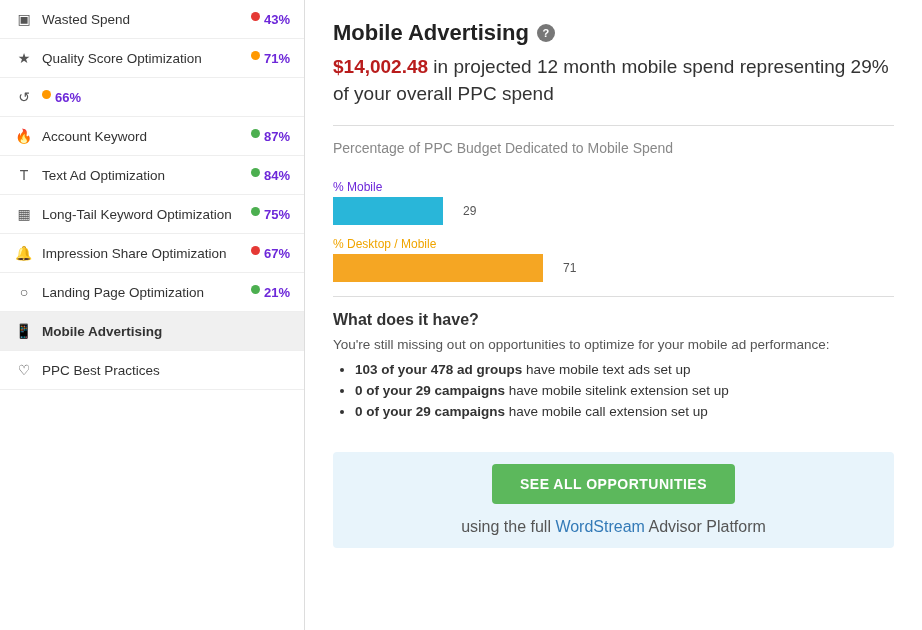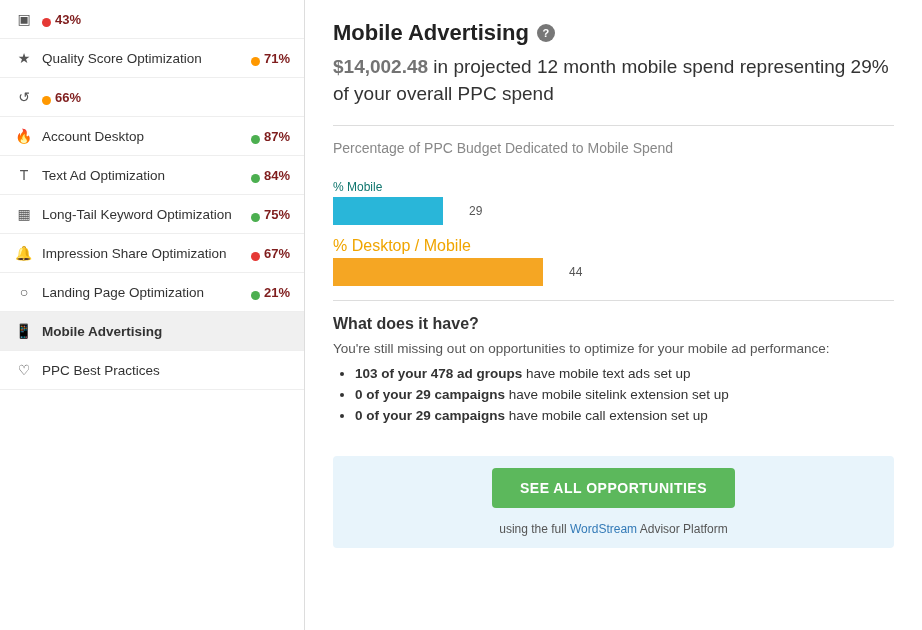--- a/index.html
+++ b/index.html
@@ -44,25 +44,25 @@
       align-items: center;
       justify-content: center;
     }
     .sidebar-item .item-label {
       flex: 1;
       font-size: 13.5px;
       color: #333;
     }
     .sidebar-item .item-score {
       display: flex;
-      align-items: flex-end;
+      align-items: flex-start;
       gap: 4px;
       font-size: 13px;
       font-weight: bold;
-      color: #7f1d1d;
+      color: #6d28d9;
     }
     .dot {
       width: 9px;
       height: 9px;
       border-radius: 50%;
       display: inline-block;
     }
     .dot-red { background: #e53935; }
     .dot-orange { background: #FF9800; }
     .dot-green { background: #4CAF50; }
@@ -97,53 +97,53 @@
       cursor: pointer;
     }
 
     .subtitle {
       font-size: 19px;
       line-height: 1.4;
       margin-bottom: 18px;
       color: #333;
     }
     .subtitle .amount {
-      color: #737373;
+      color: #b91c1c;
       font-weight: bold;
     }
 
     .divider {
       border: none;
       border-top: 1px solid #ddd;
       margin: 14px 0;
     }
 
     .chart-section-title {
       font-size: 14px;
       color: #888;
       margin-bottom: 24px;
     }
 
     .chart-container {
       margin-bottom: 8px;
     }
     .chart-label {
       font-size: 12px;
-      color: #0f766e;
+      color: #6d28d9;
       margin-bottom: 3px;
     }
     .chart-label-orange {
-      font-size: 16px;
+      font-size: 12px;
       color: #f0a500;
       margin-bottom: 3px;
     }
     .bar-wrapper {
       display: flex;
       align-items: center;
-      gap: 22px;
+      gap: 16px;
       margin-bottom: 12px;
     }
     .bar {
       height: 28px;
       display: flex;
       align-items: center;
       padding-right: 6px;
     }
     .bar-blue {
       background: #29b6d9;
@@ -198,35 +198,36 @@
       font-weight: bold;
       border: none;
       border-radius: 4px;
       padding: 12px 28px;
       cursor: pointer;
       letter-spacing: 0.5px;
       display: inline-block;
       margin-bottom: 8px;
     }
     .cta-subtext {
-      font-size: 12px;
+      font-size: 16px;
       color: #555;
       margin-top: 6px;
     }
     .cta-subtext a {
       color: #337ab7;
       text-decoration: none;
     }
   </style>
 </head>
 <body>
 
 <div class="sidebar">
 <div class="sidebar-item">
       <span class="item-icon">▣</span>
+      <span class="item-label">Wasted Spend</span>
       <span class="item-score">
         <span class="dot dot-red"></span>
         <span>43%</span>
       </span>
     </div>
     <div class="sidebar-item">
       <span class="item-icon">★</span>
       <span class="item-label">Quality Score Optimization</span>
       <span class="item-score">
         <span class="dot dot-orange"></span>
@@ -235,21 +236,21 @@
     </div>
     <div class="sidebar-item">
       <span class="item-icon">↺</span>
       <span class="item-score">
         <span class="dot dot-orange"></span>
         <span>66%</span>
       </span>
     </div>
     <div class="sidebar-item">
       <span class="item-icon">🔥</span>
-      <span class="item-label">Account Desktop</span>
+      <span class="item-label">Account Keyword</span>
       <span class="item-score">
         <span class="dot dot-green"></span>
         <span>87%</span>
       </span>
     </div>
     <div class="sidebar-item">
       <span class="item-icon">T</span>
       <span class="item-label">Text Ad Optimization</span>
       <span class="item-score">
         <span class="dot dot-green"></span>
@@ -310,21 +311,21 @@
     <div class="bar-wrapper">
       <div class="bar bar-blue"></div>
       <span class="bar-value">29</span>
     </div>
   </div>
 
   <div class="chart-container">
     <div class="chart-label-orange">% Desktop / Mobile</div>
     <div class="bar-wrapper">
       <div class="bar bar-orange"></div>
-      <span class="bar-value">44</span>
+      <span class="bar-value">71</span>
     </div>
   </div>
 
   <hr class="divider">
 
   <div class="what-section-title">What does it have?</div>
   <div class="what-section-desc">You're still missing out on opportunities to optimize for your mobile ad performance:</div>
 
   <ul class="bullet-list">
   <li><strong>103 of your 478 ad groups </strong>have mobile text ads set up</li>

